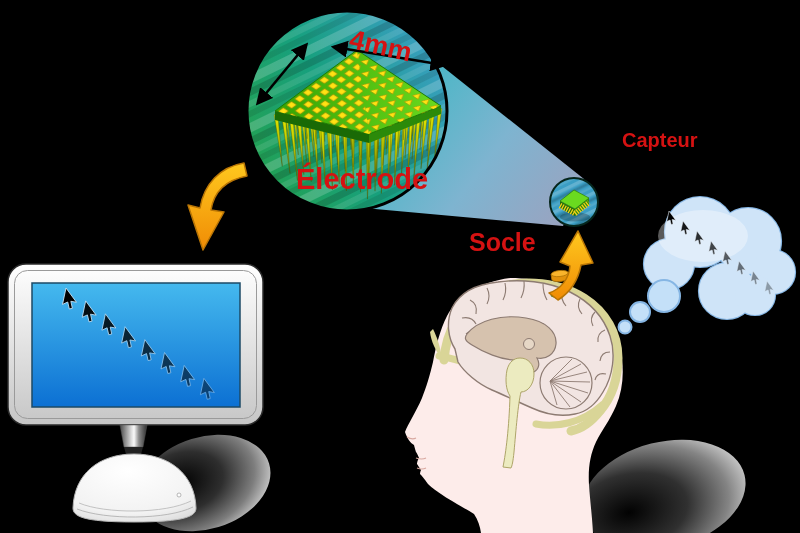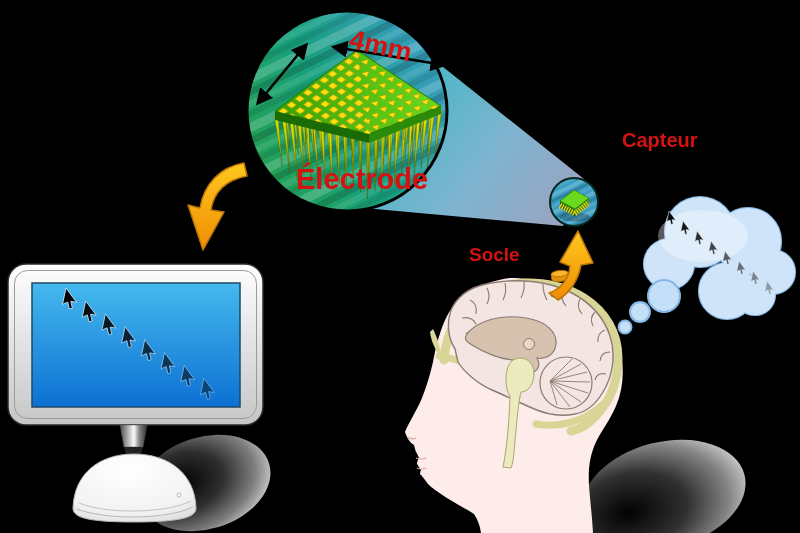--- a/index.html
+++ b/index.html
@@ -3,21 +3,21 @@
 <meta charset="utf-8">
 <style>
   html,body{margin:0;padding:0;background:#000;}
   #stage{position:relative;width:800px;height:533px;background:#000;overflow:hidden;
          font-family:"Liberation Sans","DejaVu Sans",sans-serif;}
   #gfx{position:absolute;left:0;top:0;}
   .label{position:absolute;font-weight:bold;color:#d51212;white-space:nowrap;line-height:1;}
   #lbl-size{left:353px;top:26px;font-size:27px;transform:rotate(13deg);transform-origin:left top;}
   #lbl-electrode{left:284px;top:165px;font-size:29px;margin-left:12px;}
   #lbl-capteur{left:622px;top:130px;font-size:20px;}
-  #lbl-socle{left:469px;top:245px;font-size:19px;}
+  #lbl-socle{left:469px;top:230px;font-size:25px;}
 </style>
 </head>
 <body>
 
 <div id="stage">
 <svg id="gfx" width="800" height="533" viewBox="0 0 800 533">
   <defs>
     <linearGradient id="screenGrad" x1="0" y1="0" x2="0" y2="1">
       <stop offset="0" stop-color="#45b9ee"></stop>
           <stop offset="1" stop-color="#0c70d3"></stop>

